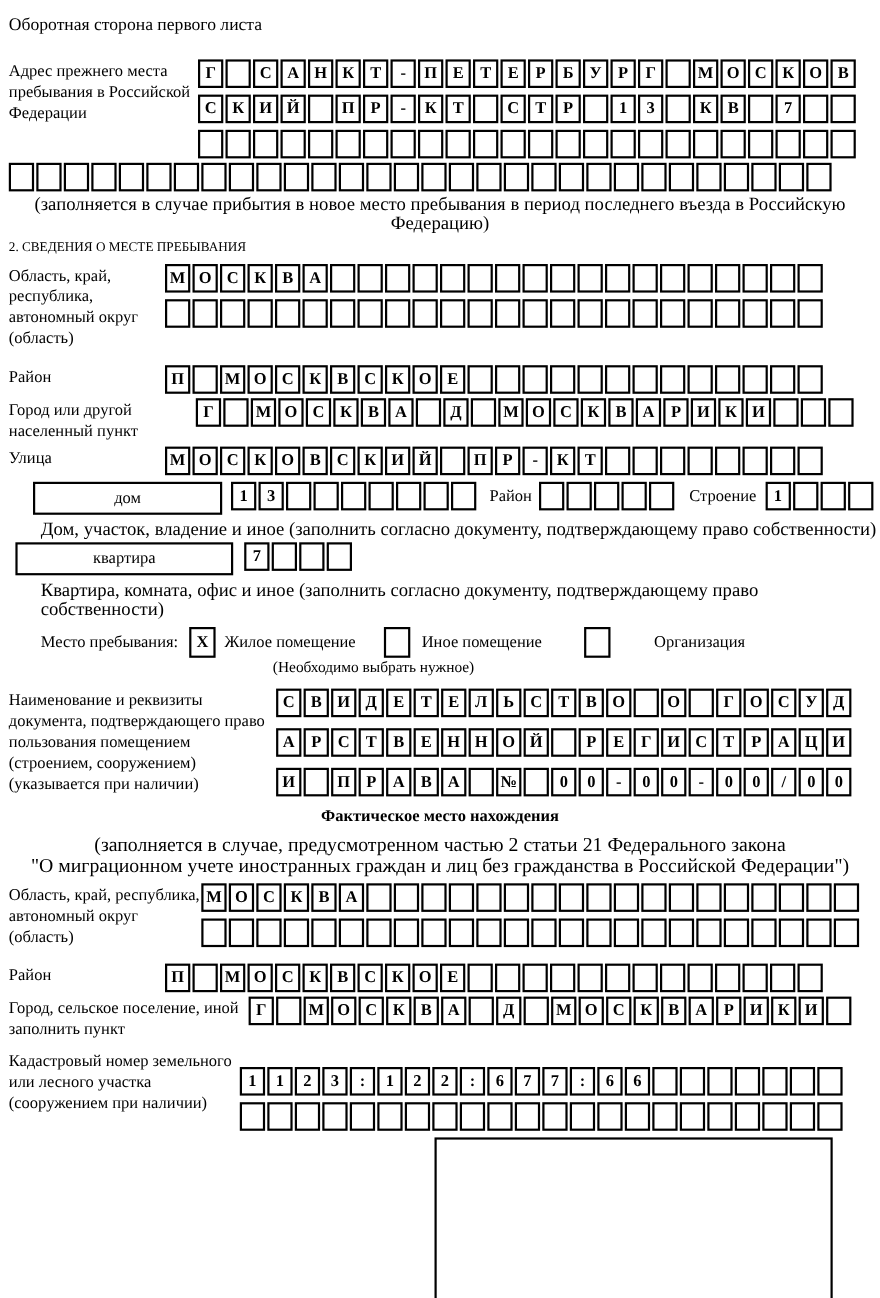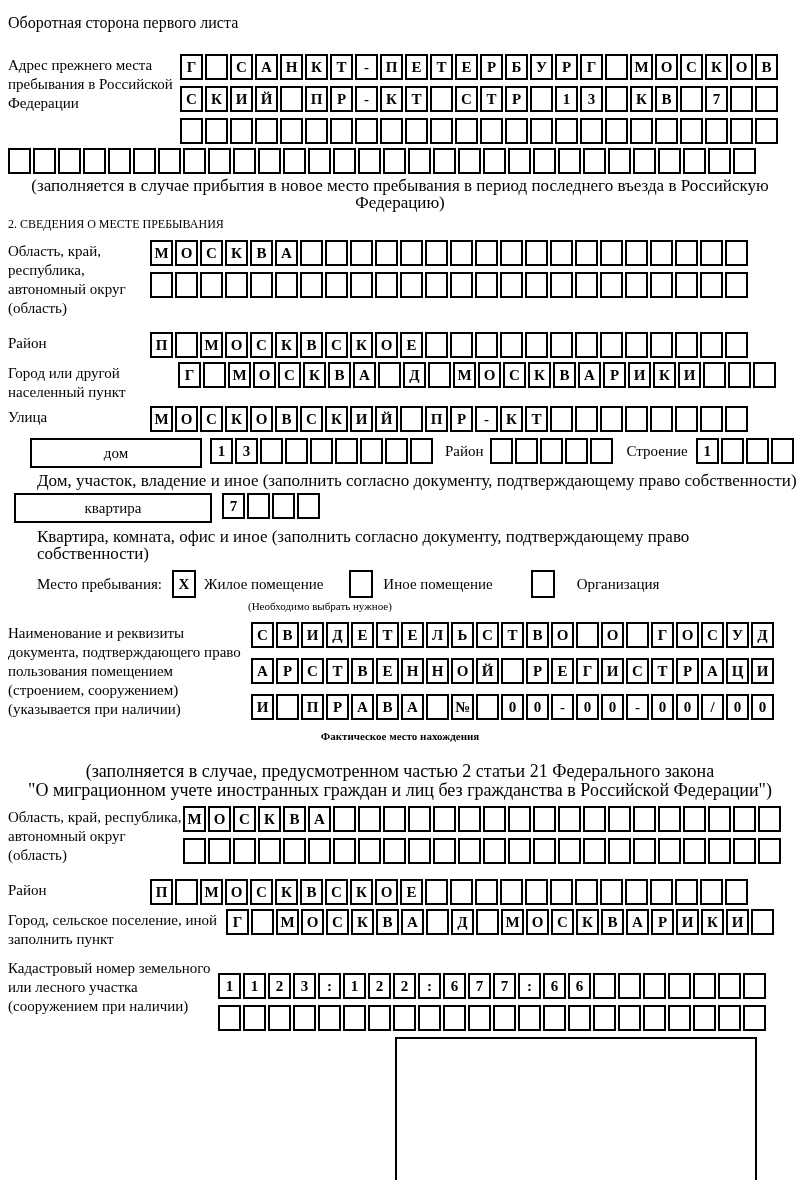--- a/index.html
+++ b/index.html
@@ -24,38 +24,38 @@
     font-family:"Liberation Serif", serif;
   }
   .stack .cells { margin-bottom:6px; }
   .stack .cells:last-child { margin-bottom:0; }
 
   .caption { font-size:17px; line-height:17px; }
   .caption.center { text-align:center; width:784px; }
   .caption.left { padding-left:29px; margin:2px 0 4px 0; }
 
   .h2 { font-size:12px; font-weight:normal; text-align:left; width:784px; margin:6px 0 8px 0; }
-  .h3 { font-size:11px; font-weight:bold; text-align:center; width:784px; margin:10px 0 20px 0; }
+  .h3 { font-size:15px; font-weight:bold; text-align:center; width:784px; margin:10px 0 8px 0; }
 
   .widebox {
     border:2px solid #000; height:26px; display:flex; align-items:center; justify-content:center;
     font-size:15px; flex:0 0 auto;
   }
 
   .checkbox {
     width:20px; height:24px; border:2px solid #000; display:flex; align-items:center; justify-content:center;
     font-size:15px; font-weight:600; flex:0 0 auto;
   }
 
   .mt14 { margin-top:14px; }
   .mt8  { margin-top:8px; }
   .docrows .cells { margin-bottom:10px; }
 
   .mesto-row { display:flex; align-items:center; margin:8px 0 2px 0; }
-  .mesto-note { font-size:11px; margin:0 12px 10px 240px; }
+  .mesto-note { font-size:14px; margin:0 12px 10px 240px; }
 
   .stamp-box {
     margin-left:387px; margin-top:6px;
     width:358px; height:170px; border:2px solid #000;
   }
   .notes-law { font-size:18px; line-height:19px; text-align:center; width:784px; }
 </style>
 </head>
 <body>
 
@@ -372,21 +372,21 @@
   </div>
   <div class="caption left" style="margin-top:5px">Квартира, комната, офис и иное (заполнить согласно документу, подтверждающему право собственности)</div>
 
   <div class="mesto-row">
     <span class="inline-lbl" style="margin-left:29px">Место пребывания:</span>
     <span class="checkbox" style="margin-left:10px">X</span>
     <span class="inline-lbl" style="margin-left:8px">Жилое помещение</span>
     <span class="checkbox" style="margin-left:26px"></span>
     <span class="inline-lbl" style="margin-left:10px">Иное помещение</span>
     <span class="checkbox" style="margin-left:38px"></span>
-    <span class="inline-lbl" style="margin-left:22px">Организация</span>
+    <span class="inline-lbl" style="margin-left:40px">Организация</span>
   </div>
   <div class="mesto-note">(Необходимо выбрать нужное)</div>
 
   <div class="row">
     <div class="lbl" style="width:243px">Наименование и реквизиты документа, подтверждающего право пользования помещением (строением, сооружением) (указывается при наличии)</div>
     <div class="stack docrows">
       <div class="cells">
           <span class="cell">С</span>
           <span class="cell">В</span>
           <span class="cell">И</span>

